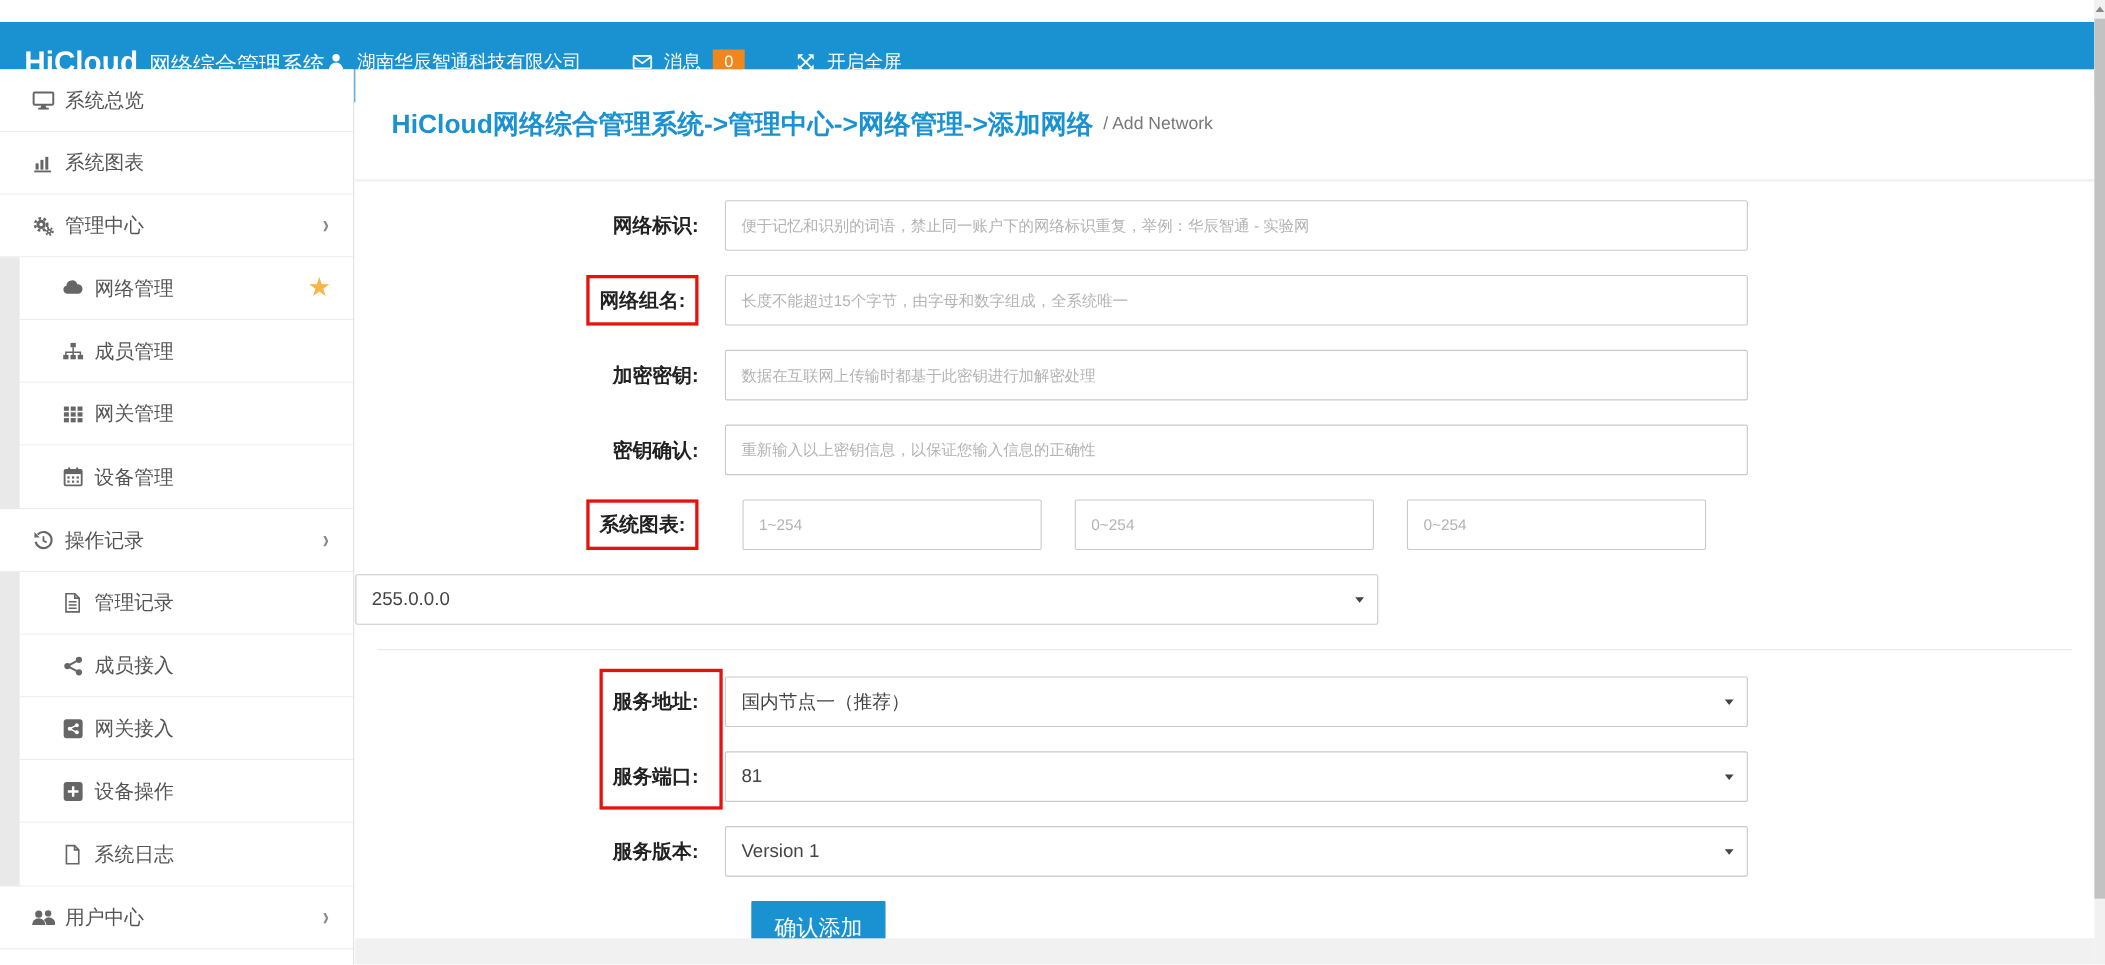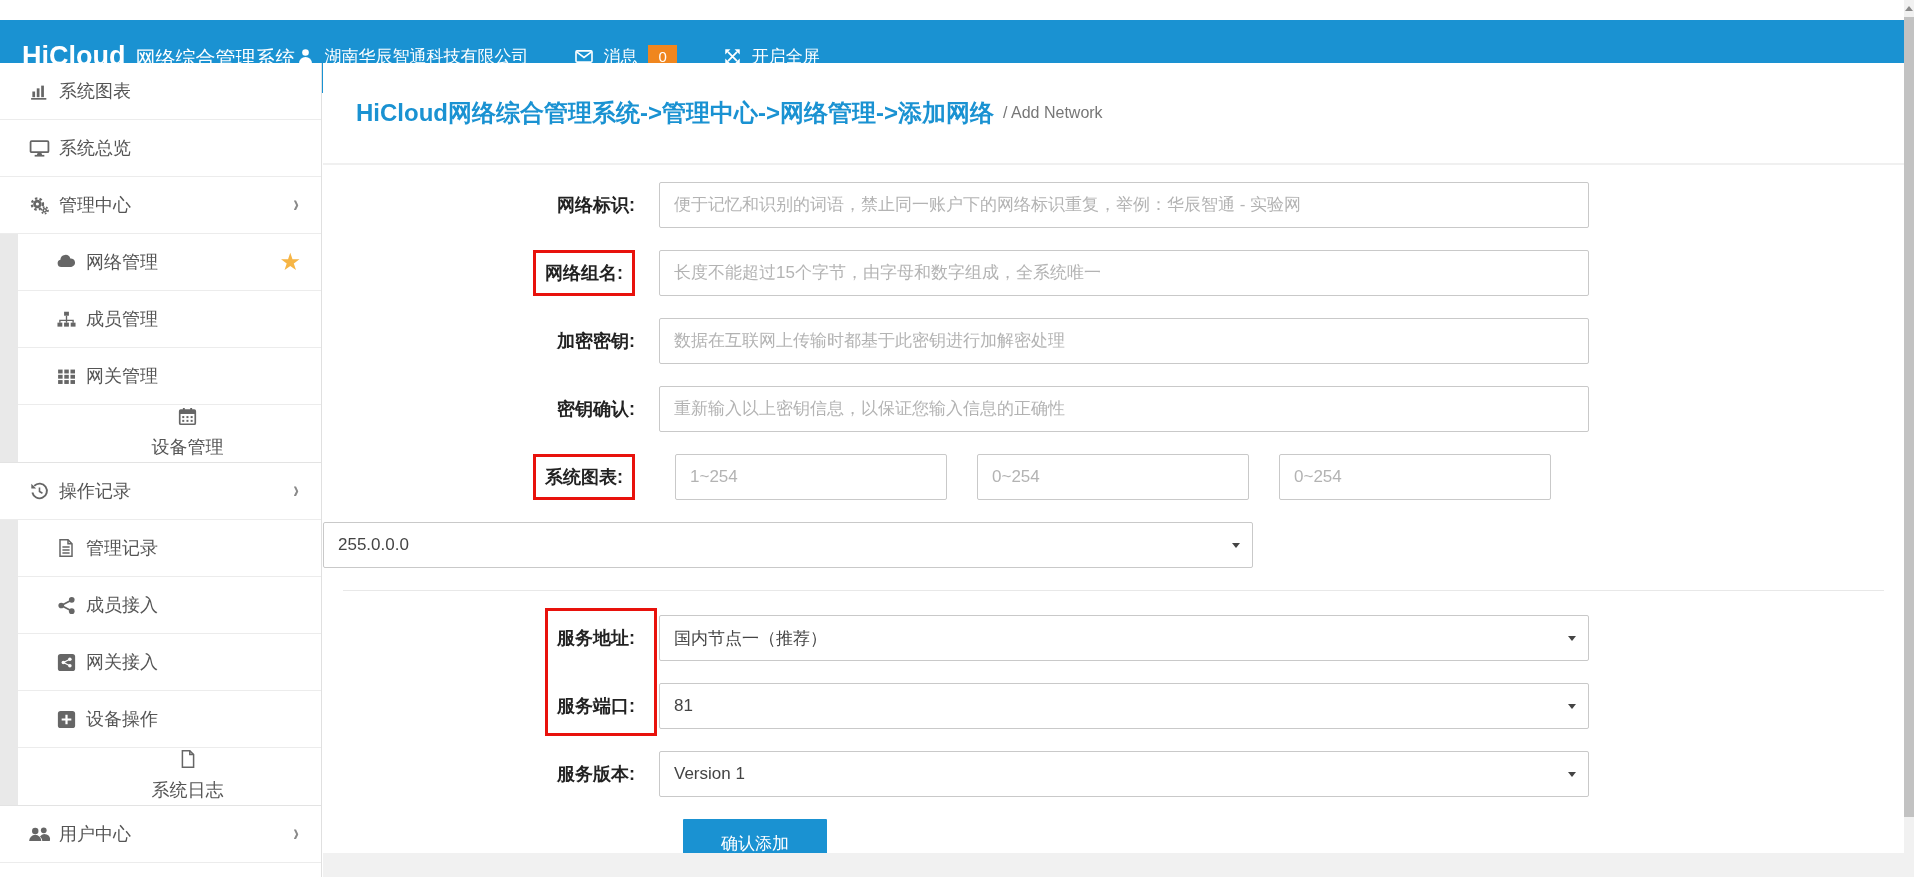--- a/index.html
+++ b/index.html
@@ -24,52 +24,52 @@
   
   .sidebar{position:absolute;top:63px;left:0;width:322px;bottom:0;background:#fff;
     border-right:1px solid #e0e0e0;overflow:hidden;}
   .side-item{height:57px;display:flex;align-items:center;gap:8px;border-bottom:1px solid #ececec;
     padding-left:27px;position:relative;color:#555;font-size:18px;cursor:pointer;background:#fff;}
   .side-icon{display:inline-flex;width:24px;height:22px;align-items:center;justify-content:center;flex:none;}
   .subgroup{position:relative;}
   .subgroup::before{content:"";position:absolute;left:0;top:0;bottom:0;width:18px;background:#e9e9e9;}
   .subgroup{border-bottom:1px solid #e3e3e3;}
   .subgroup .side-item{margin-left:18px;padding-left:36px;}
-  .subgroup .side-item:last-child{border-bottom:none;flex-direction:column;}
+  .subgroup .side-item:last-child{border-bottom:none;}
   .chevron{position:absolute;right:22px;color:#8a8a8a;font-size:17px;font-weight:bold;transform:scaleY(1.4);}
   .fav-star{position:absolute;right:20px;color:var(--star);font-size:24px;line-height:1;}
 
   
   .main{position:absolute;left:323px;top:63px;right:10px;bottom:0;background:#fff;}
   .breadcrumb-bar{height:102px;border-bottom:2px solid #f0f0f0;display:flex;align-items:center;padding-left:33px;}
   .bc-path{color:var(--accent);font-weight:bold;font-size:24px;white-space:nowrap;}
   .bc-suffix{color:#777;font-size:16px;margin-left:9px;white-space:nowrap;}
 
   .form-area{padding-top:17px;}
   .form-row{display:flex;align-items:center;margin-bottom:22px;}
   .form-label{width:336px;min-width:336px;text-align:right;padding-right:24px;
     font-weight:bold;color:#222;font-size:18px;white-space:nowrap;}
   .lbl-hl{display:inline-block;border:3px solid var(--hl);padding:8px 9px;}
   .form-input{width:930px;height:46px;border:1px solid #c9c9c9;border-radius:2px;
-    font-size:17px;padding:0 14px;color:#333;outline:none;font-family:inherit;background:#fff;}
+    font-size:14px;padding:0 14px;color:#333;outline:none;font-family:inherit;background:#fff;}
   .form-input::placeholder{color:#b3b3b3;}
   .triple-wrap{display:flex;gap:30px;margin-left:16px;}
   .triple-wrap .form-input{width:272px;}
   .form-select{width:930px;height:46px;border:1px solid #c9c9c9;border-radius:2px;background:#fff;
     display:flex;align-items:center;padding:0 14px;color:#444;font-size:17px;position:relative;cursor:pointer;}
   .caret{position:absolute;right:12px;top:50%;margin-top:-2px;width:0;height:0;
     border-left:4px solid transparent;border-right:4px solid transparent;border-top:5px solid #444;}
   .section-divider{height:1px;background:#e8e8e8;margin:20px 20px 24px 20px;}
   .service-group{position:relative;}
   .group-highlight{position:absolute;left:222px;top:-7px;width:112px;height:128px;
     border:3px solid var(--hl);pointer-events:none;}
   .submit-row{display:flex;margin-top:2px;}
   .submit-spacer{width:360px;min-width:360px;}
-  .submit-btn{width:144px;height:48px;background:var(--accent);color:#fff;border:none;
-    font-size:17px;cursor:pointer;font-family:inherit;border-radius:1px;}
+  .submit-btn{width:122px;height:48px;background:var(--accent);color:#fff;border:none;
+    font-size:20px;cursor:pointer;font-family:inherit;border-radius:1px;}
   .content-footer{position:absolute;left:0;right:0;bottom:0;height:24px;background:#f1f1f1;}
 
   
   .scrollbar{position:absolute;top:0;right:0;width:10px;height:877px;background:#f1f1f1;}
   .sb-btn{height:17px;display:flex;align-items:center;justify-content:center;background:#f1f1f1;cursor:pointer;}
   .sb-arrow{width:0;height:0;border-left:4px solid transparent;border-right:4px solid transparent;
     border-bottom:5px solid #8a8a8a;}
   .sb-thumb{position:absolute;top:17px;left:0;width:10px;height:800px;background:#c2c2c2;cursor:pointer;}
 </style>
 </head>
@@ -114,37 +114,37 @@
           </span>
         <span>开启全屏</span>
       </div>
     </div>
   </header>
 
   <aside class="sidebar" id="sidebar">
       <div class="side-item">
         <span class="side-icon">
           <svg viewBox="0 0 20 20" width="21" height="21">
+            <rect x="1.5" y="3" width="17" height="10.5" rx="1" fill="none" stroke="#666" stroke-width="1.7"></rect>
+            <path d="M7.4 16.4l.9-2.6h3.4l.9 2.6z" fill="#666"></path>
+            <rect x="5.4" y="16.1" width="9.2" height="1.6" fill="#666"></rect>
+          </svg>
+        </span>
+        <span>系统总览</span>
+      </div>
+      <div class="side-item">
+        <span class="side-icon">
+          <svg viewBox="0 0 20 20" width="21" height="21">
             <rect x="3.2" y="10" width="2.6" height="5.4" fill="#666"></rect>
             <rect x="7.4" y="7" width="2.6" height="8.4" fill="#666"></rect>
             <rect x="11.6" y="4.4" width="2.6" height="11" fill="#666"></rect>
             <rect x="2" y="16.2" width="14.5" height="1.6" fill="#666"></rect>
           </svg>
         </span>
         <span>系统图表</span>
-      </div>
-      <div class="side-item">
-        <span class="side-icon">
-          <svg viewBox="0 0 20 20" width="21" height="21">
-            <rect x="1.5" y="3" width="17" height="10.5" rx="1" fill="none" stroke="#666" stroke-width="1.7"></rect>
-            <path d="M7.4 16.4l.9-2.6h3.4l.9 2.6z" fill="#666"></path>
-            <rect x="5.4" y="16.1" width="9.2" height="1.6" fill="#666"></rect>
-          </svg>
-        </span>
-        <span>系统总览</span>
       </div>
       <div class="side-item">
         <span class="side-icon">
           <svg viewBox="0 0 20 20" width="21" height="21">
             <circle cx="8" cy="8.6" r="4" fill="#666"></circle>
             <circle cx="8" cy="8.6" r="5.3" fill="none" stroke="#666" stroke-width="2.2" stroke-dasharray="2.3 2.1"></circle>
             <circle cx="8" cy="8.6" r="1.5" fill="#fff"></circle>
             <circle cx="15" cy="14.6" r="2.2" fill="#666"></circle>
             <circle cx="15" cy="14.6" r="3.1" fill="none" stroke="#666" stroke-width="1.6" stroke-dasharray="1.6 1.5"></circle>
             <circle cx="15" cy="14.6" r=".8" fill="#fff"></circle>

